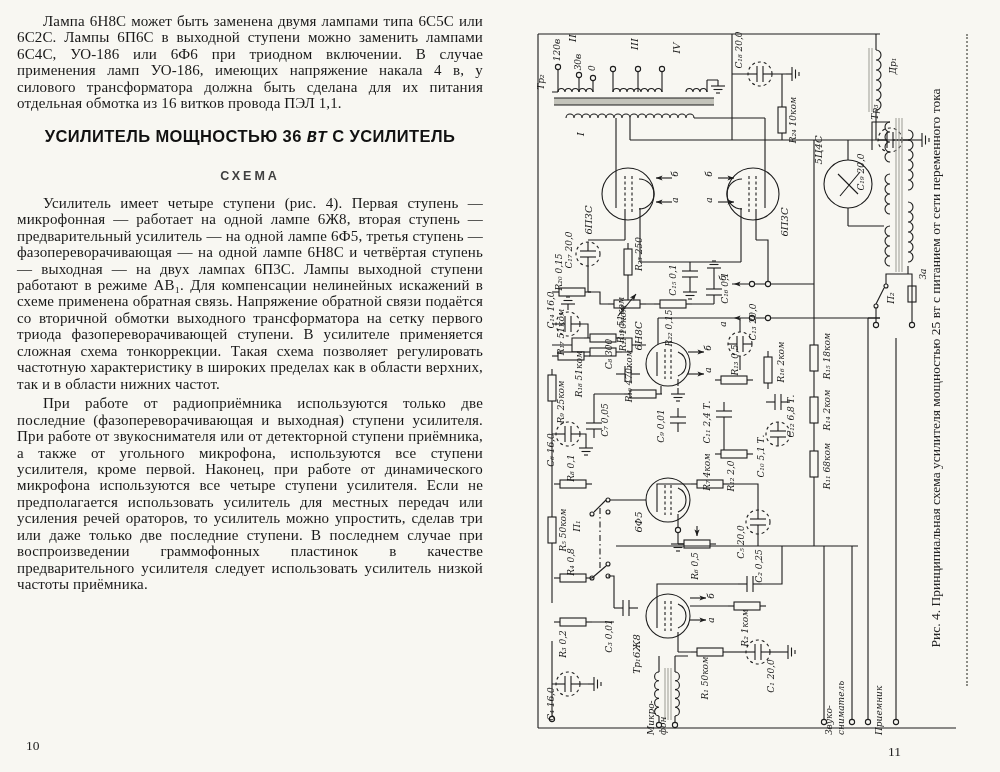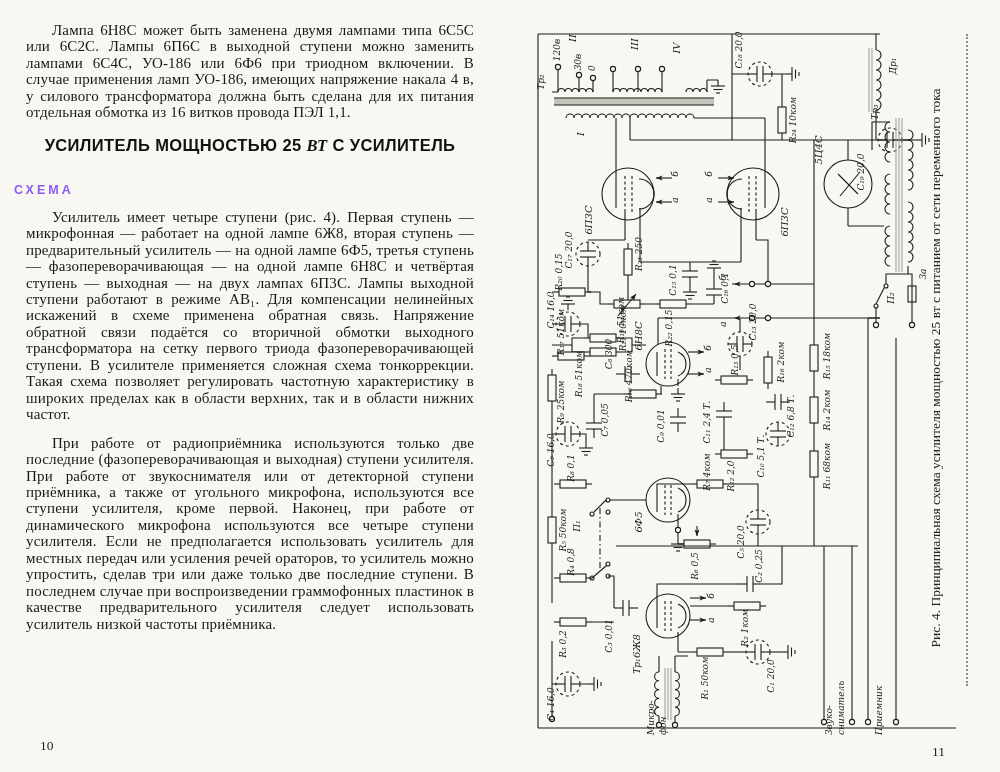--- a/index.html
+++ b/index.html
@@ -1,46 +1,46 @@
 <!DOCTYPE html>
 <html><head>
 <meta charset="utf-8">
 <style>
   html,body{margin:0;padding:0;}
   body{width:1000px;height:772px;position:relative;background:#f8f7f2;overflow:hidden;
        font-family:"Liberation Serif","DejaVu Serif",serif;color:#151515;}
   .page-left{position:absolute;left:14px;top:10px;width:472px;}
-  p.body{font:15px/16.45px "Liberation Serif","DejaVu Serif",serif;text-align:justify;margin:12px;
+  p.body{font:15px/16.45px "Liberation Serif","DejaVu Serif",serif;text-align:justify;margin:3px;
          color:#181818;letter-spacing:0.15px;}
   .ind{text-indent:26px;}
   h1{font:bold 16.5px/21px "Liberation Sans","DejaVu Sans",sans-serif;text-align:center;
      margin:14px 6px 0;letter-spacing:0.4px;color:#111;}
-  h1 .it{font-style:italic;font-family:Liberation Serif, serif;}
-  h2{font:bold 12.5px/14px "Liberation Sans","DejaVu Sans",sans-serif;
-     letter-spacing:3px;margin:27px 0 12px;color:#8b5cf6;}
+  h1 .it{font-style:italic;font-family:Liberation Mono, monospace;}
+  h2{font:bold 12.5px/14px "Liberation Sans","DejaVu Sans",sans-serif;text-align:center;
+     letter-spacing:3px;margin:21px 0 12px;color:#404040;}
   .pagenum{position:absolute;font:13.5px "Liberation Serif",serif;color:#222;}
-  #pn10{left:40px;top:738px;}
-  #pn11{left:932px;top:744px;}
+  #pn10{left:26px;top:738px;}
+  #pn11{left:888px;top:744px;}
   .fig-caption{position:absolute;left:927px;top:714px;width:692px;height:18px;
        transform:rotate(-90deg);transform-origin:0 0;
        font:13.5px/17px "Liberation Serif","DejaVu Serif",serif;color:#232323;text-align:center;white-space:nowrap;}
   .binding{position:absolute;left:966px;top:34px;height:652px;width:0;border-left:2px dotted #8d8d86;}
   svg{position:absolute;left:528px;top:22px;}
   .lb{font:italic 9px "DejaVu Serif","Liberation Serif",serif;fill:#1b1b1b;stroke:none;text-anchor:middle;}
   .lb.start{text-anchor:start;}
   .lb.big{font-size:10px;}
   .wire{stroke:#1d1d1d;stroke-width:1.1;fill:none;}
   .core{stroke:#9b9b93;stroke-width:1;fill:none;}
 </style>
 </head>
 <body>
 
 <div class="page-left">
   <p class="body ind">Лампа 6Н8С может быть заменена двумя лампами типа 6С5С или 6С2С. Лампы 6П6С в выходной ступени можно заменить лампами 6С4С, УО-186 или 6Ф6 при триодном включении. В случае применения ламп УО-186, имеющих напряжение накала 4 в, у силового трансформатора должна быть сделана для их питания отдельная обмотка из 16 витков провода ПЭЛ 1,1.</p>
-  <h1><span>УСИЛИТЕЛЬ МОЩНОСТЬЮ 25</span> <span class="it">ВТ</span> <span>С УСИЛИТЕЛЬ</span><br>
+  <h1><span>УСИЛИТЕЛЬ МОЩНОСТЬЮ 36</span> <span class="it">ВТ</span> <span>С УСИЛИТЕЛЬ</span><br>
   </h1>
   <h2>СХЕМА</h2>
   <p class="body ind">Усилитель имеет четыре ступени (рис. 4). Первая ступень — микрофонная — работает на одной лампе 6Ж8, вторая ступень — предварительный усилитель — на одной лампе 6Ф5, третья ступень — фазопереворачивающая — на одной лампе 6Н8С и четвёртая ступень — выходная — на двух лампах 6П3С. Лампы выходной ступени работают в режиме АВ₁. Для компенсации нелинейных искажений в схеме применена обратная связь. Напряжение обратной связи подаётся со вторичной обмотки выходного трансформатора на сетку первого триода фазопереворачивающей ступени. В усилителе применяется сложная схема тонкоррекции. Такая схема позволяет регулировать частотную характеристику в широких пределах как в области верхних, так и в области нижних частот.</p>
   <p class="body ind">При работе от радиоприёмника используются только две последние (фазопереворачивающая и выходная) ступени усилителя. При работе от звукоснимателя или от детекторной ступени приёмника, а также от угольного микрофона, используются все ступени усилителя, кроме первой. Наконец, при работе от динамического микрофона используются все четыре ступени усилителя. Если не предполагается использовать усилитель для местных передач или усиления речей ораторов, то усилитель можно упростить, сделав три или даже только две последние ступени. В последнем случае при воспроизведении граммофонных пластинок в качестве предварительного усилителя следует использовать усилитель низкой частоты приёмника.</p>
 </div>
 <div class="pagenum" id="pn10">10</div>
 
 <svg viewBox="0 0 438 718" width="438" height="718" stroke="#1d1d1d" stroke-width="1.1" fill="none">
   <defs>
     <g id="rv">

